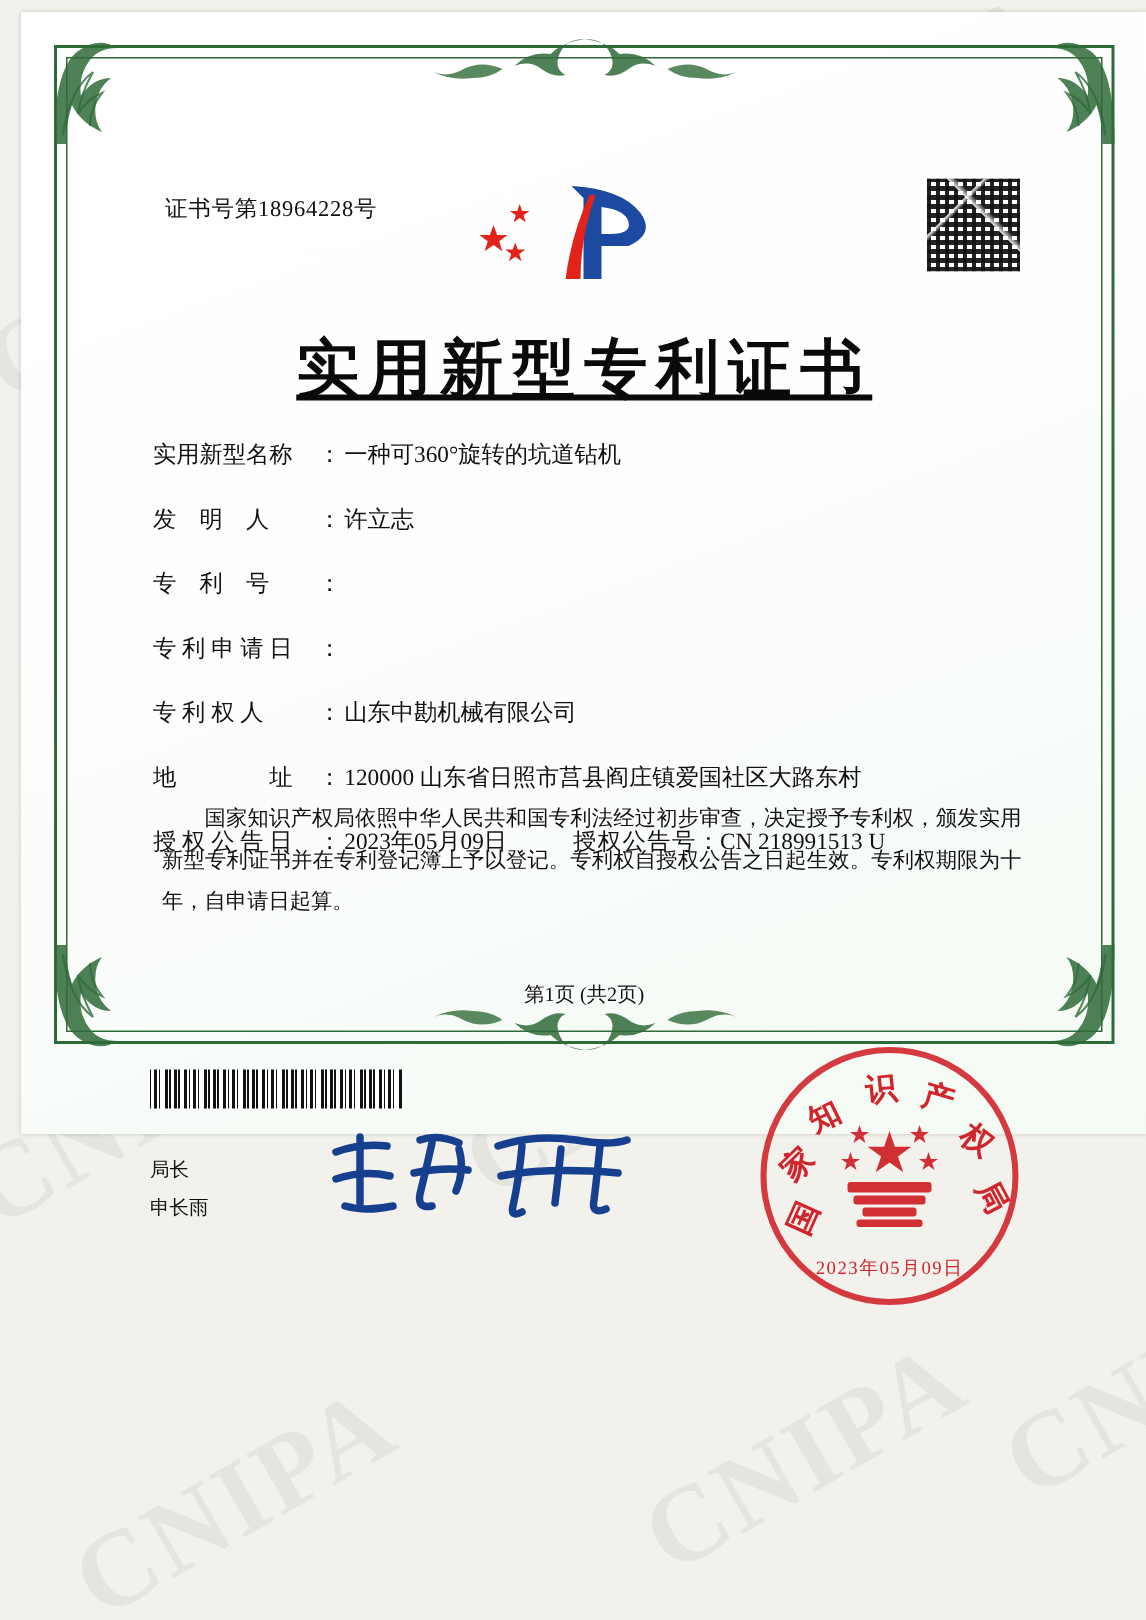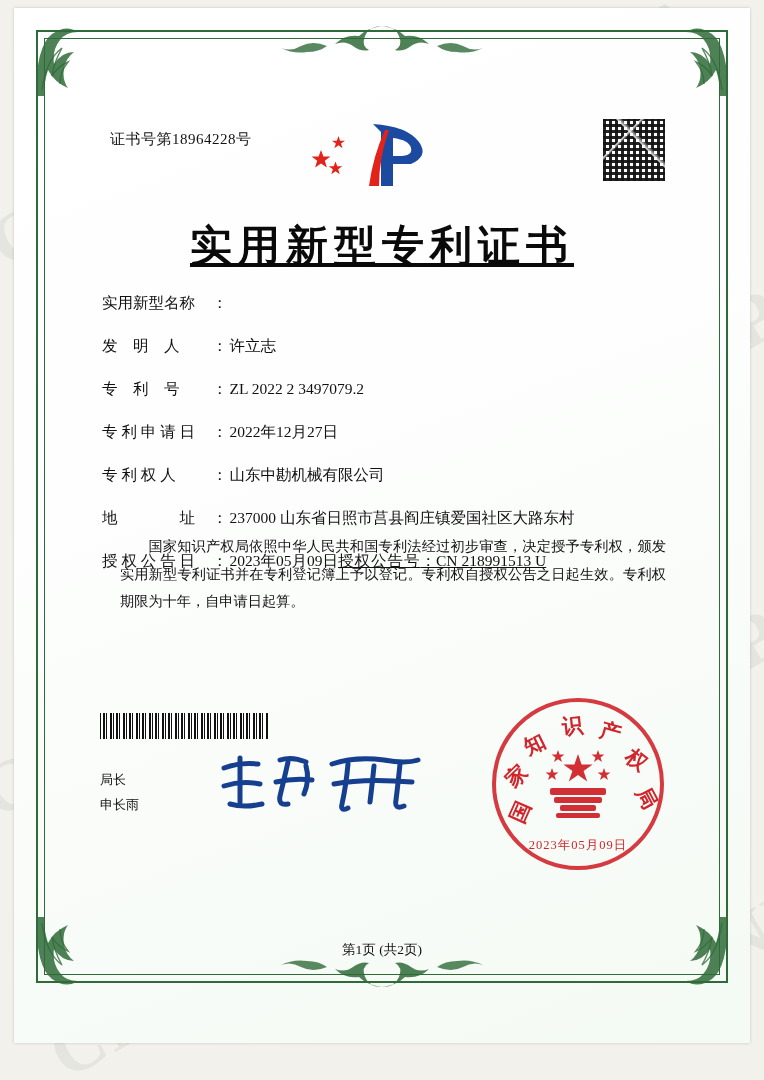--- a/index.html
+++ b/index.html
@@ -31,24 +31,25 @@
     white-space: nowrap;
     letter-spacing: 2px;
   }
 
   
   .sheet {
     position: absolute;
     left: 14px;
     top: 8px;
     width: 736px;
-    height: 1035px;
+    height: 748px;
     background: linear-gradient(160deg, #ffffff 0%, #fdfefd 40%, #f4faf4 100%);
     box-shadow: 0 0 3px rgba(0,0,0,0.18);
     z-index: 1;
+    padding-left: 15px;
   }
 
   
   .border-outer {
     position: absolute;
     left: 22px;
     top: 22px;
     right: 22px;
     bottom: 60px;
     border: 2px solid #2f6b38;
@@ -173,41 +174,41 @@
   }
   .field-colon {
     flex: 0 0 10px;
     margin-right: 2px;
   }
   .field-value {
     flex: 1 1 auto;
   }
   .field-value-sec {
     flex: 0 0 auto;
+    margin-left: 44px;
     display: flex;
     align-items: baseline;
-    text-decoration: underline;
   }
   .sec-label {
     letter-spacing: 1px;
     white-space: nowrap;
   }
 
   .paragraphs {
     position: absolute;
     left: 30px;
     right: 24px;
     top: 465px;
     font-size: 14.2px;
     line-height: 1.95;
     color: #111;
     text-align: justify;
   }
   .paragraphs p {
-    margin: 0 0 10px 16px;
+    margin: 0 0 10px 4px;
     text-indent: 2em;
   }
 
   
   .barcode {
     position: absolute;
     left: 26px;
     top: 645px;
     width: 168px;
     height: 26px;
@@ -363,50 +364,49 @@
       <path d="M86 22 Q102 24 104 32 Q106 40 92 40 L86 40 Z" fill="#ffffff"></path>
     </svg>
 
     <div class="main-title">实用新型专利证书</div>
 
     <div class="fields">
 
       <div class="field-row">
         <div class="field-label">实用新型名称</div>
         <div class="field-colon">：</div>
+        <div class="field-value">一种可360°旋转的坑道钻机</div>
       </div>
 
       <div class="field-row">
         <div class="field-label">发　明　人</div>
         <div class="field-colon">：</div>
         <div class="field-value">许立志</div>
       </div>
 
       <div class="field-row">
         <div class="field-label">专　利　号</div>
         <div class="field-colon">：</div>
-        <div class="field-value">ZL 2022 2 3497079.2</div>
       </div>
 
       <div class="field-row">
         <div class="field-label">专 利 申 请 日</div>
         <div class="field-colon">：</div>
-        <div class="field-value">2022年12月27日</div>
       </div>
 
       <div class="field-row">
         <div class="field-label">专 利 权 人</div>
         <div class="field-colon">：</div>
         <div class="field-value">山东中勘机械有限公司</div>
       </div>
 
       <div class="field-row">
         <div class="field-label">地　　　　址</div>
         <div class="field-colon">：</div>
-        <div class="field-value">237000 山东省日照市莒县阎庄镇爱国社区大路东村</div>
+        <div class="field-value">120000 山东省日照市莒县阎庄镇爱国社区大路东村</div>
       </div>
 
       <div class="field-row">
         <div class="field-label">授 权 公 告 日</div>
         <div class="field-colon">：</div>
         <div class="field-value" style="flex:0 0 auto;">2023年05月09日</div>
         <div class="field-value-sec">
           <span class="sec-label">授权公告号</span>
           <span>：</span>
           <span>CN 218991513 U</span>

